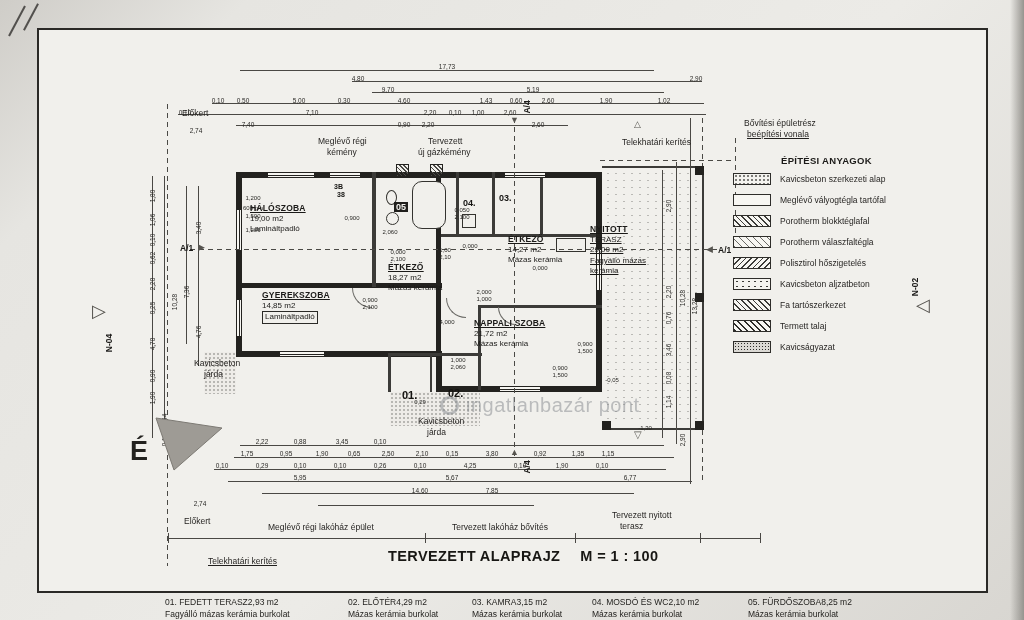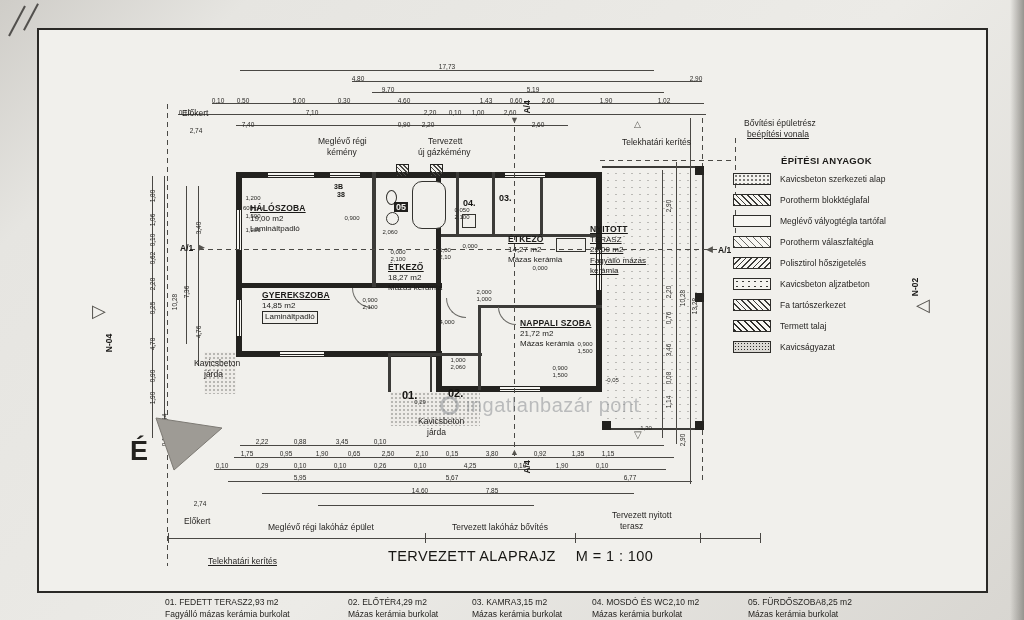--- a/index.html
+++ b/index.html
@@ -42,21 +42,21 @@
   .p-speckle{background-color:#f4f3ef;background-image:radial-gradient(#3c3b38 .6px,transparent .9px);background-size:4px 4px}
   .p-blank{background:#f7f6f2}
   .p-hatch{background-color:#f7f6f2;background-image:repeating-linear-gradient(45deg,#3c3b38 0 1px,transparent 1px 4px)}
   .p-hatch-light{background-color:#f7f6f2;background-image:repeating-linear-gradient(45deg,#6b6a66 0 1px,transparent 1px 5px)}
   .p-dots{background-color:#f4f3ef;background-image:radial-gradient(#3c3b38 .8px,transparent 1px);background-size:6px 5px}
   .p-wood{background-color:#f7f6f2;background-image:repeating-linear-gradient(135deg,#3c3b38 0 1px,transparent 1px 4px)}
   .p-gravel{background-color:#dbd9d4;background-image:radial-gradient(#2e2d2a .7px,transparent .95px);background-size:3px 3px}
   .p-soil{background-color:#f7f6f2;background-image:repeating-linear-gradient(45deg,#2e2d2a 0 1.5px,transparent 1.5px 4.5px)}
   .sched{position:absolute;top:597px;font-size:8.5px;color:#242320;line-height:1.4;white-space:nowrap}
   .sched .ar{margin-left:0}
-  #title-block{position:absolute;left:388px;top:548px;display:flex;gap:20px;font-weight:normal;font-size:14.5px;color:#181714;letter-spacing:.4px}
+  #title-block{position:absolute;left:388px;top:548px;display:flex;gap:20px;font-weight:bold;font-size:14.5px;color:#181714;letter-spacing:.4px}
   #watermark{position:absolute;left:440px;top:394px;display:flex;align-items:center;gap:7px;opacity:.5;color:#84888d;font-size:20px;letter-spacing:.5px}
   #wm-circle{width:19px;height:19px;border:3px solid #84888d;border-radius:50%}
   #north-letter{position:absolute;left:130px;top:436px;font-size:27px;font-weight:bold;color:#23221f}
   #north-arrow{position:absolute;left:152px;top:412px}
 </style>
 </head>
 <body>
 
 <div id="page">
   <div id="edge-shade"></div>
@@ -299,21 +299,21 @@
       <div class="room" style="left: 388px; top: 262px;">
         <div class="rname">ÉTKEZŐ</div>
         <div>18,27 m2</div>
         <div>Mázas kerámia</div>
       </div>
       <div class="room" style="left: 508px; top: 234px;">
         <div class="rname">ÉTKEZŐ</div>
         <div>14,27 m2</div>
         <div>Mázas kerámia</div>
       </div>
-      <div class="room" style="left: 520px; top: 318px;">
+      <div class="room" style="left: 474px; top: 318px;">
         <div class="rname">NAPPALI SZOBA</div>
         <div>21,72 m2</div>
         <div>Mázas kerámia</div>
       </div>
       <div class="room" style="left: 590px; top: 224px; text-decoration: underline;">
         <div class="rname">NYITOTT</div>
         <div>TERASZ</div>
         <div>29,00 m2</div>
         <div>Fagyálló mázas</div>
         <div>kerámia</div>
@@ -344,26 +344,26 @@
     </div>
 
   <div id="legend">
     <div class="lt">ÉPÍTÉSI ANYAGOK</div>
     <div id="legend-rows">
         <div class="lrow">
           <span class="sw p-speckle"></span>
           <span>Kavicsbeton szerkezeti alap</span>
         </div>
         <div class="lrow">
+          <span class="sw p-blank"></span>
+          <span>Meglévő vályogtégla tartófal</span>
+        </div>
+        <div class="lrow">
           <span class="sw p-hatch"></span>
           <span>Porotherm blokktéglafal</span>
-        </div>
-        <div class="lrow">
-          <span class="sw p-blank"></span>
-          <span>Meglévő vályogtégla tartófal</span>
         </div>
         <div class="lrow">
           <span class="sw p-hatch-light"></span>
           <span>Porotherm válaszfaltégla</span>
         </div>
         <div class="lrow">
           <span class="sw p-wood"></span>
           <span>Polisztirol hőszigetelés</span>
         </div>
         <div class="lrow">

